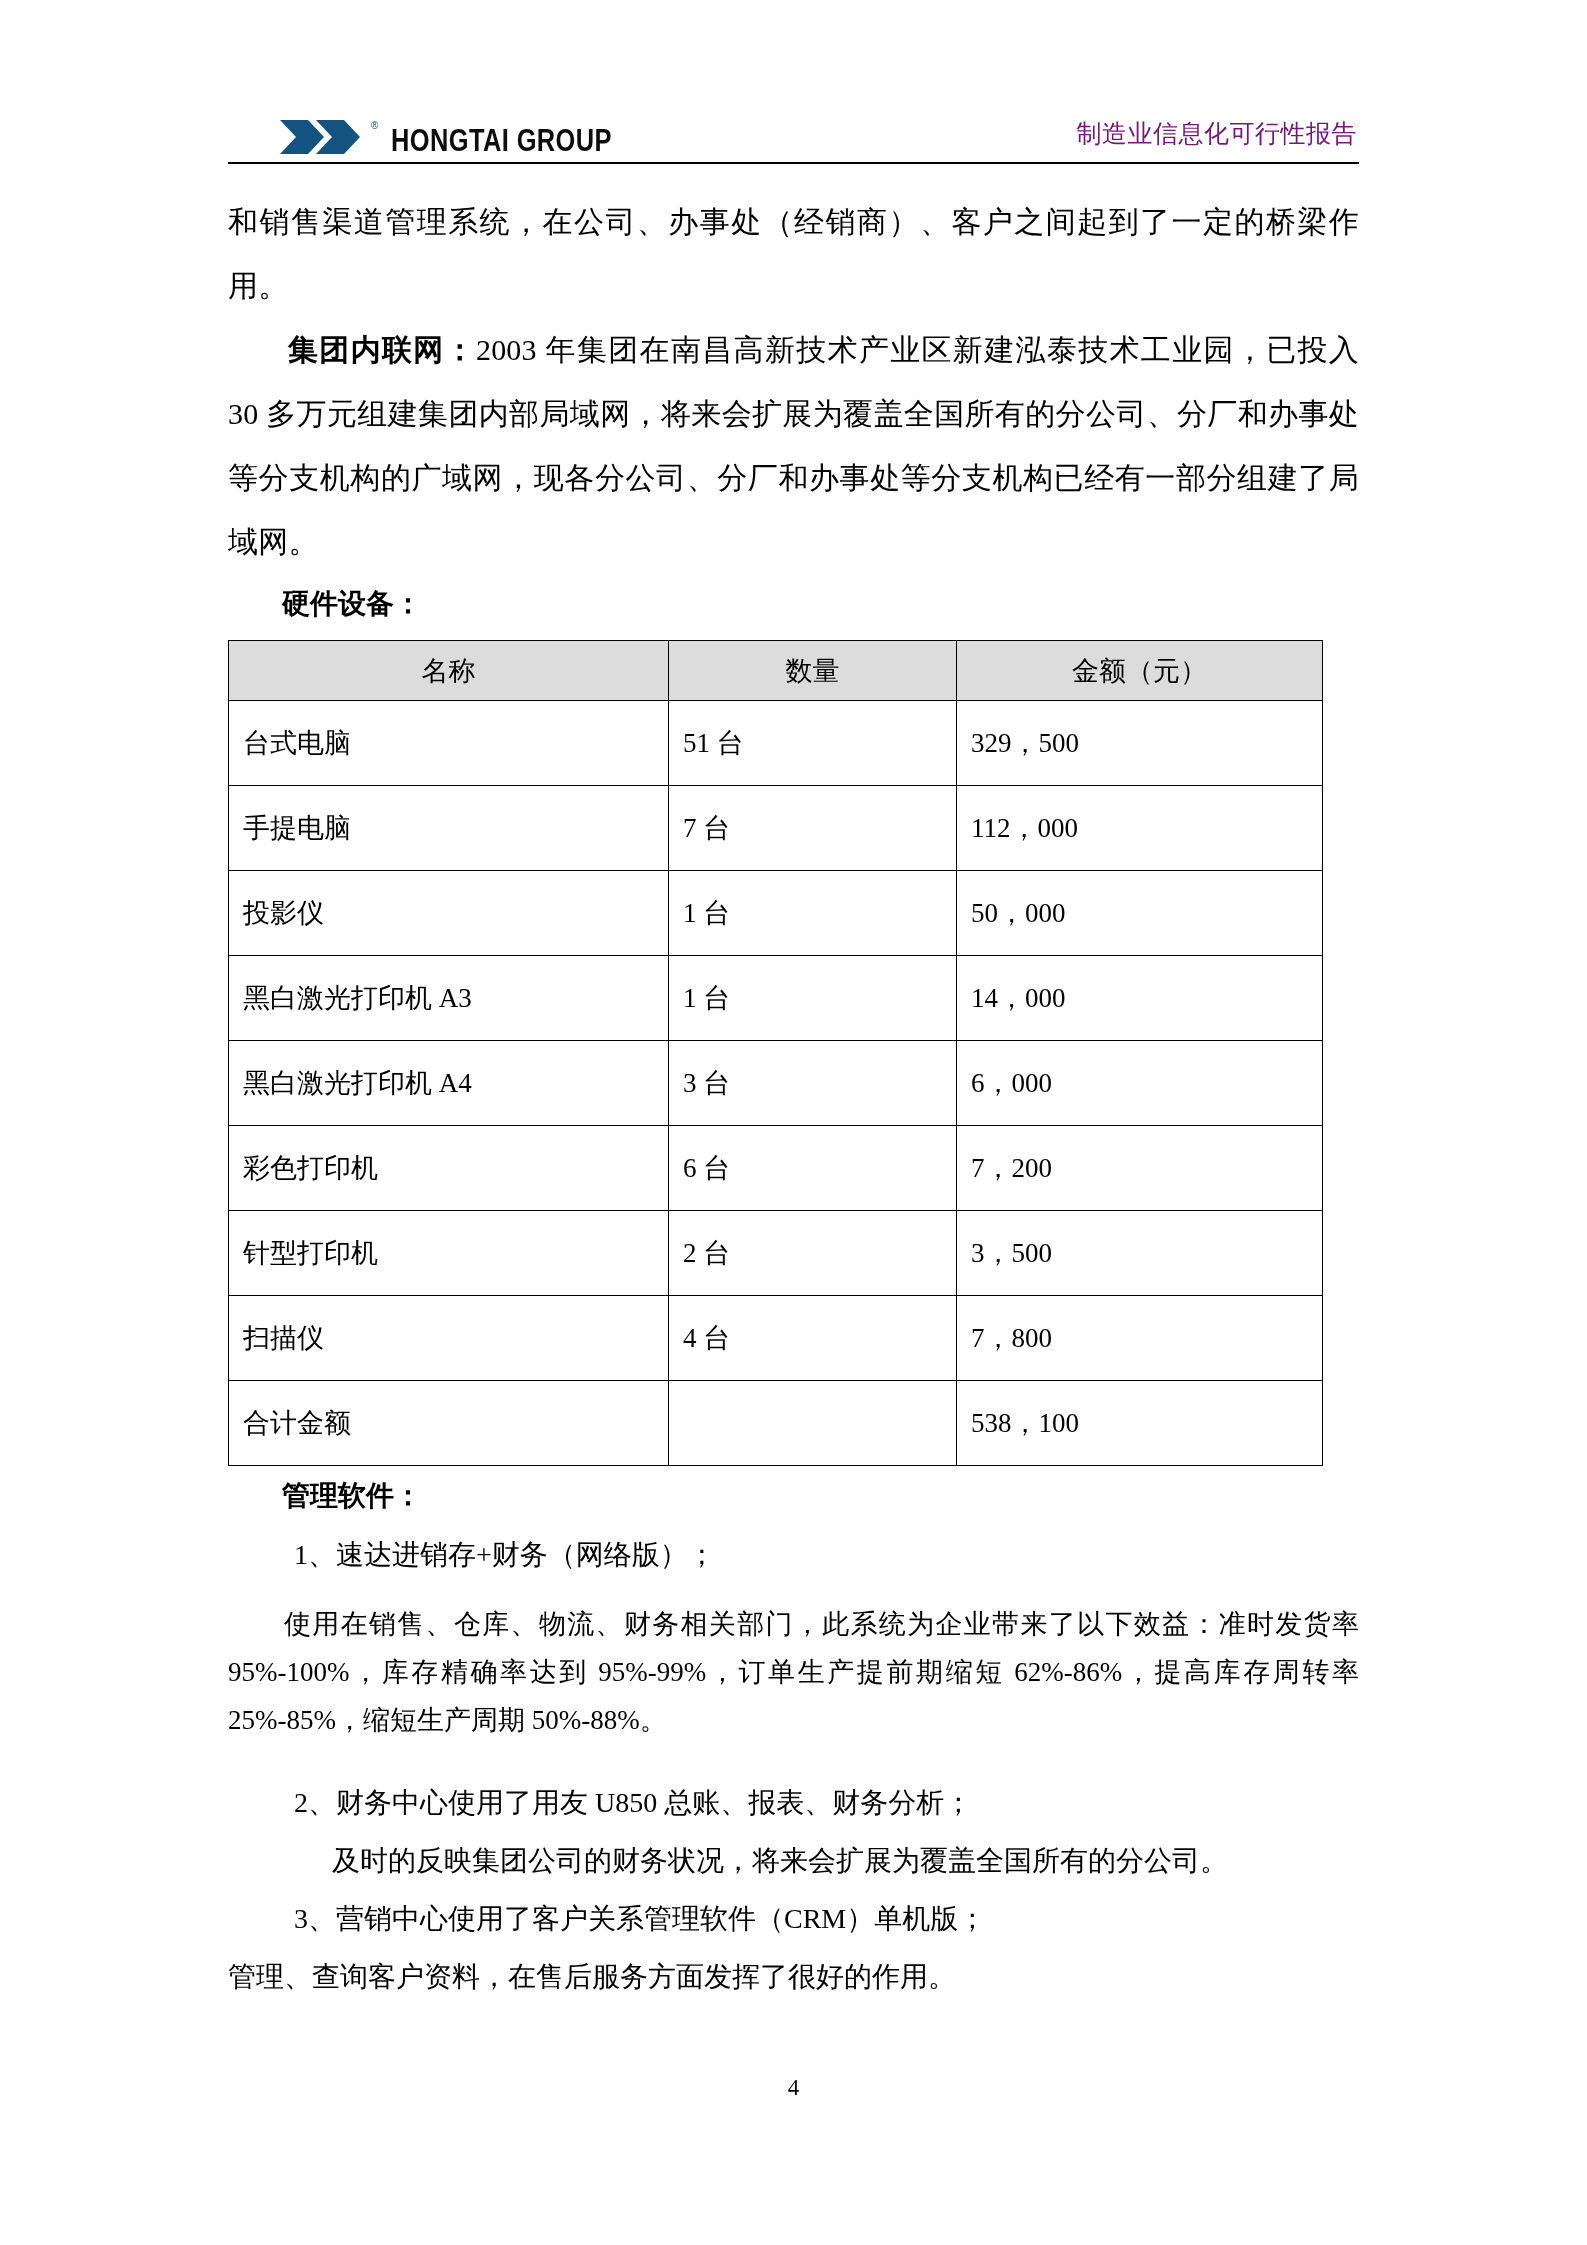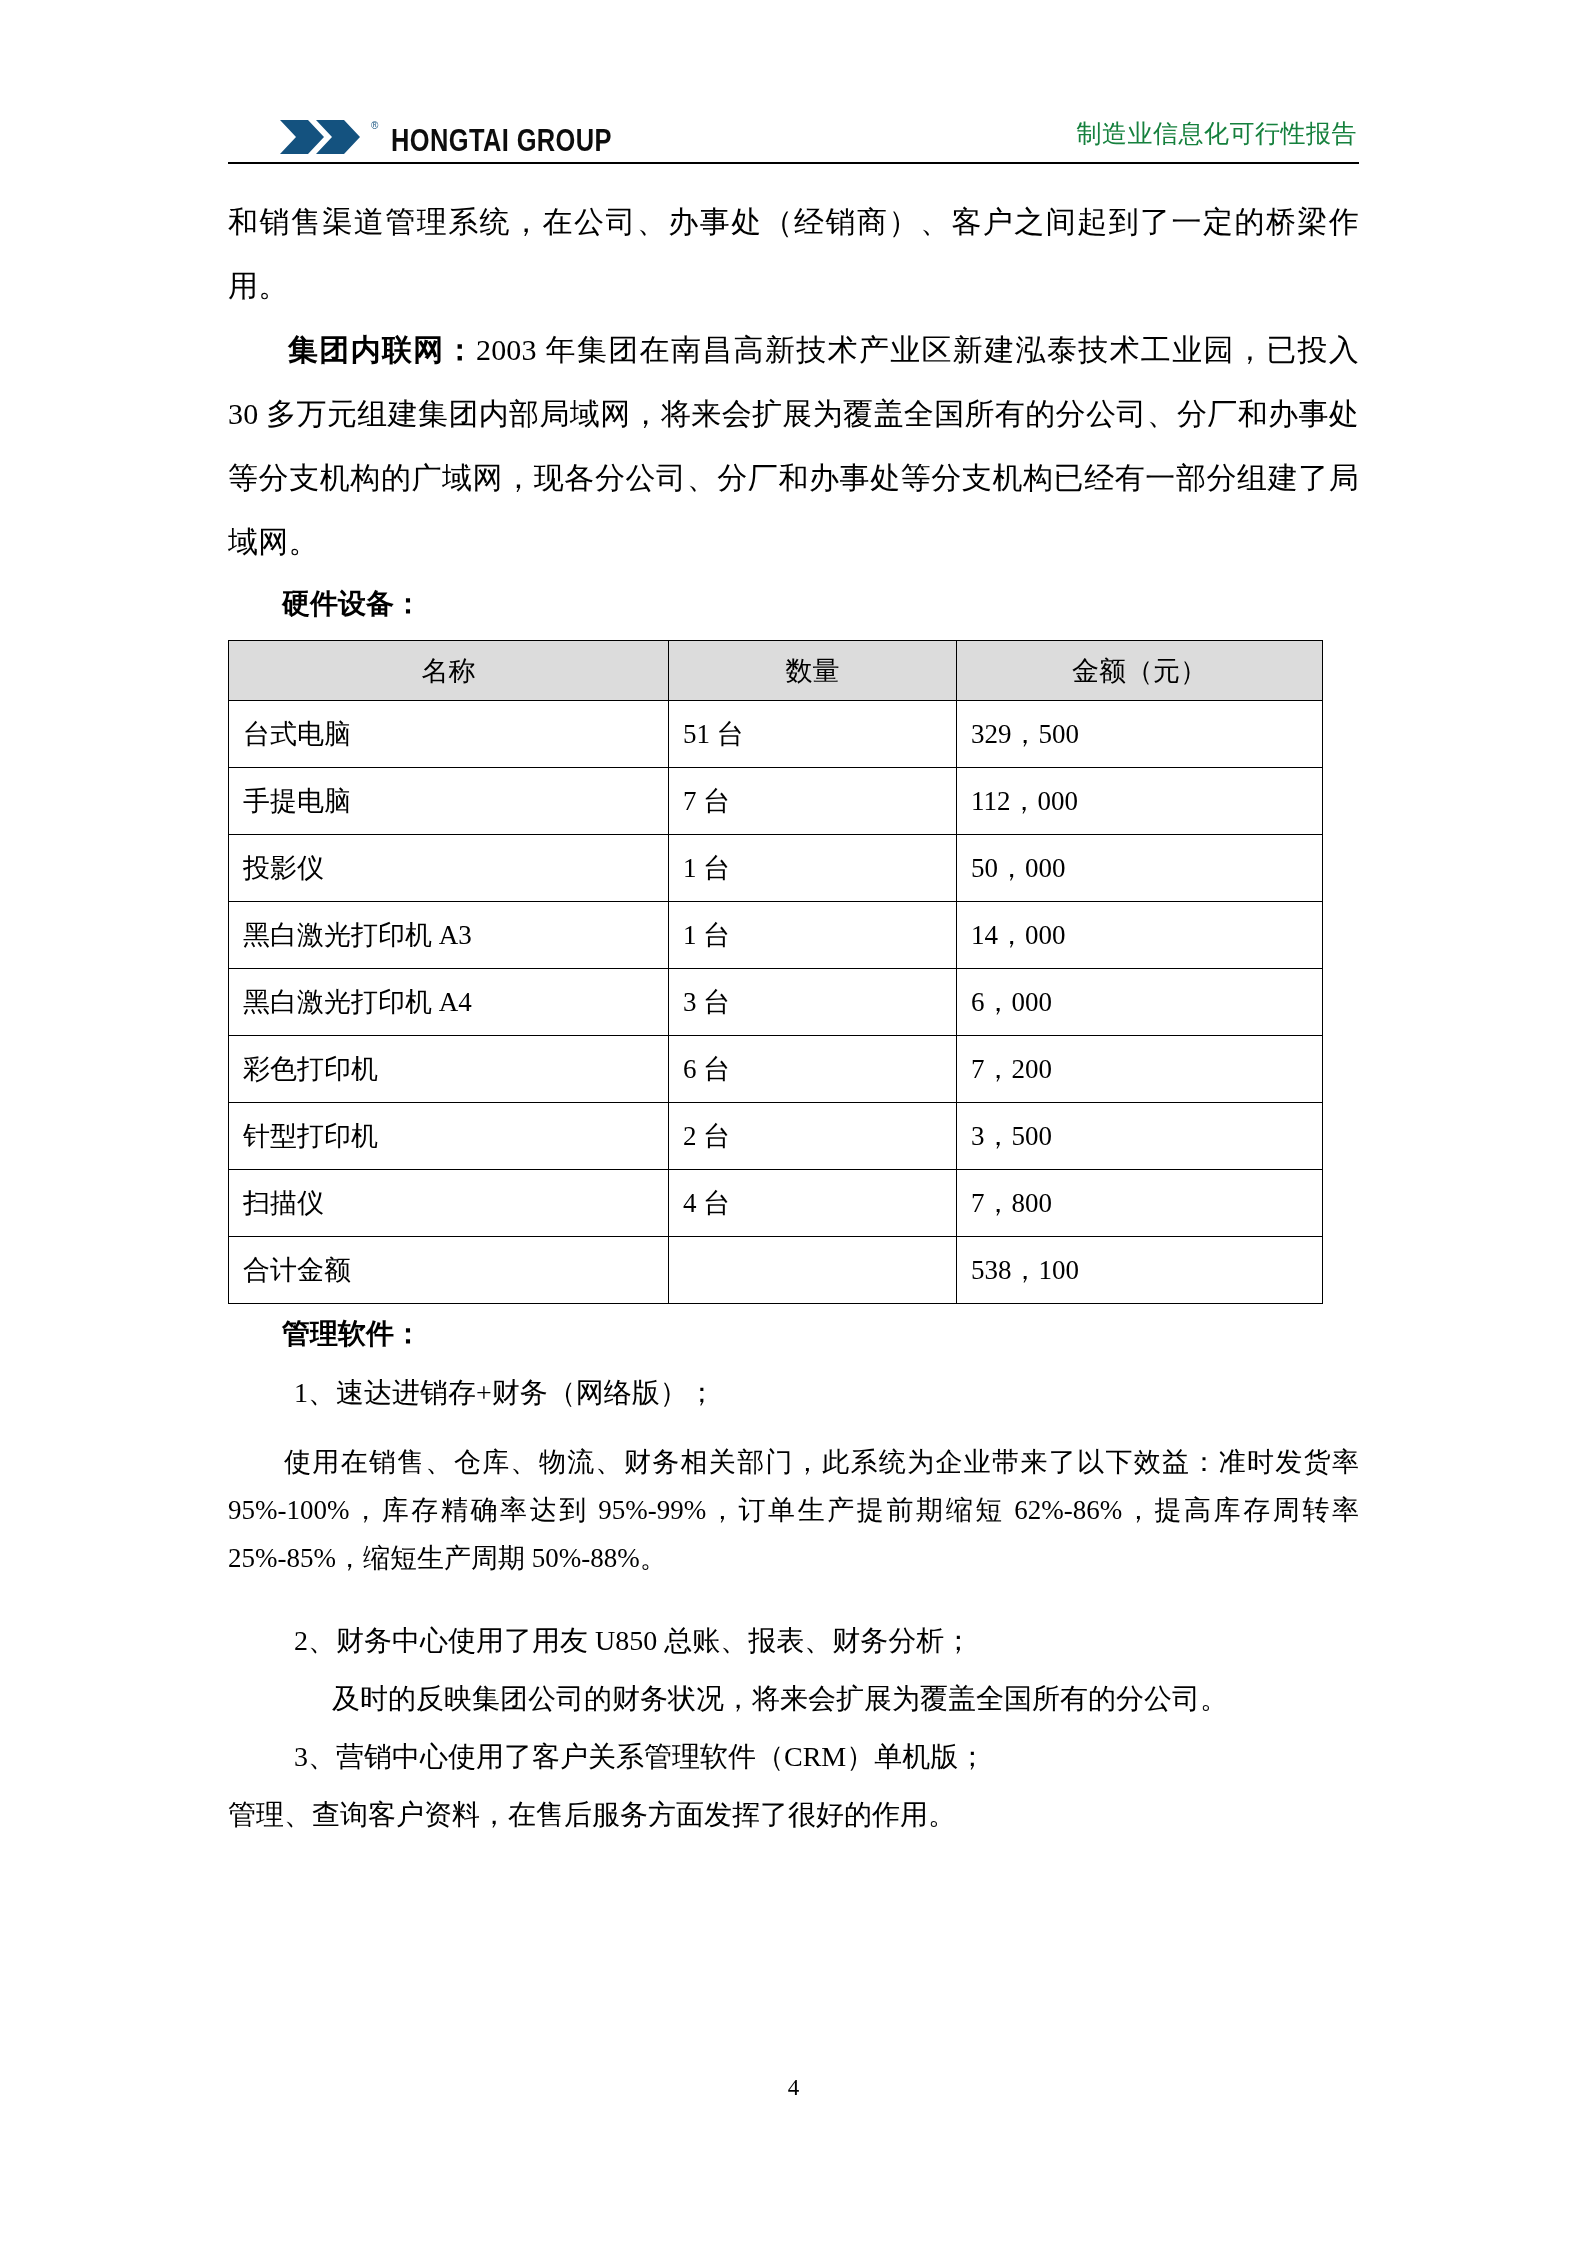--- a/index.html
+++ b/index.html
@@ -61,21 +61,21 @@
     line-height: 1;
     color: #0d0d0d;
     transform: scaleX(0.82);
     transform-origin: left bottom;
     white-space: nowrap;
     margin-left: 6px;
   }
   .header-title {
     font-family: "Liberation Serif", "DejaVu Serif", serif;
     font-size: 25px;
-    color: #15803d;
+    color: #701a75;
     padding-bottom: 12px;
     padding-right: 2px;
     letter-spacing: 0.5px;
     white-space: nowrap;
   }
 
   
   .body-area {
     position: absolute;
     left: 228px;
@@ -142,21 +142,21 @@
   }
   table.hw-table thead th {
     background: #dcdcdc;
     text-align: center;
     height: 60px;
     padding: 0 10px;
   }
   table.hw-table tbody td {
     background: #ffffff;
     text-align: left;
-    height: 67px;
+    height: 85px;
     padding: 0 14px;
   }
   .col-name  { width: 440px; }
   .col-qty   { width: 288px; }
   .col-amt   { width: 366px; }
 
   
   .footer {
     position: absolute;
     left: 0;

